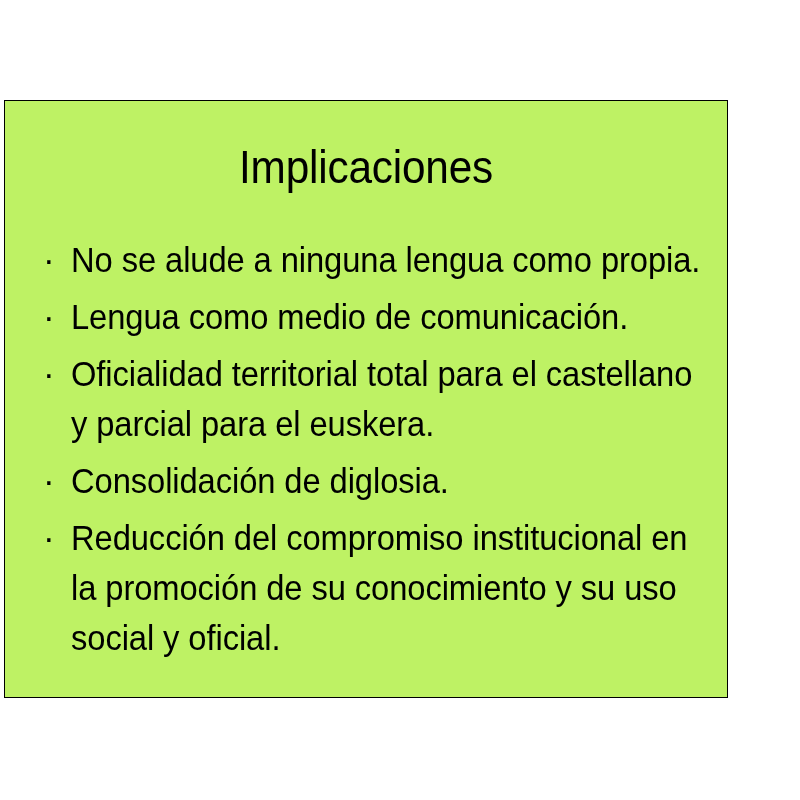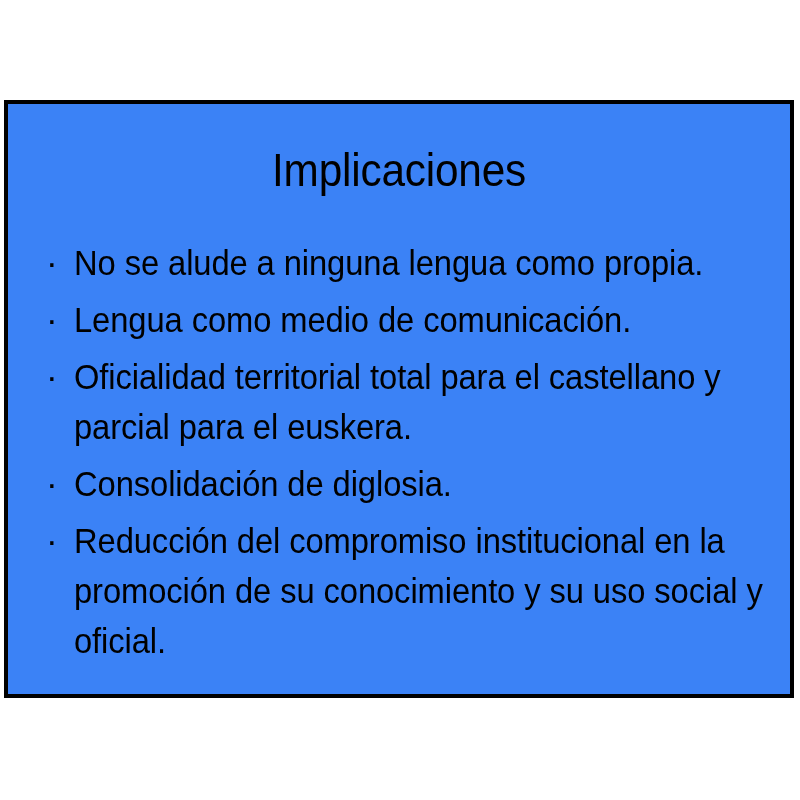--- a/index.html
+++ b/index.html
@@ -23,25 +23,25 @@
     width: 800px;
     height: 800px;
     background: #ffffff;
   }
 
   
   .slide-frame {
     position: absolute;
     left: 4px;
     top: 100px;
-    width: 790px;
+    width: 724px;
     height: 598px;
     box-sizing: border-box;
-    border: 4px solid #000000;
-    background: #3b82f6;
+    border: 1px solid #000000;
+    background: #bef264;
   }
 
   .slide-inner {
     position: relative;
     width: 100%;
     height: 100%;
   }
 
   
   .slide-title {

